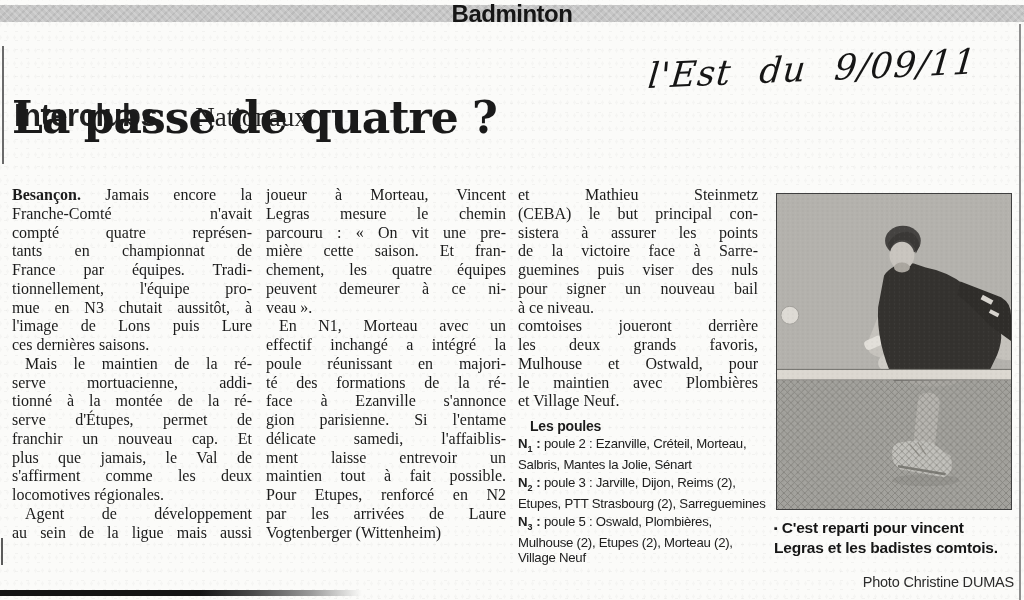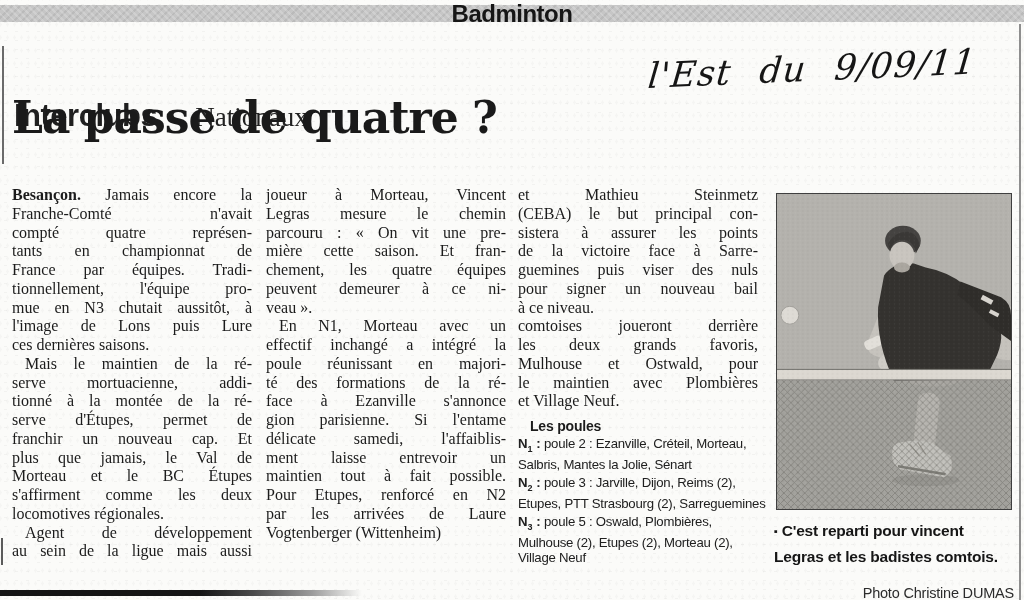--- a/index.html
+++ b/index.html
@@ -79,21 +79,21 @@
   
   .photo-frame{
     position:absolute;left:776px;top:193px;width:236px;height:317px;
     border:1.5px solid #3f3f3f;background:#b4b2ad;
   }
   .photo-frame svg{display:block;width:100%;height:100%;}
   .caption{
     position:absolute;left:774px;top:518px;width:240px;
     font-family:"Liberation Sans",sans-serif;
   }
-  .caption-text{font-weight:bold;font-size:15.5px;line-height:25px;letter-spacing:-0.2px;color:#161616;}
+  .caption-text{font-weight:bold;font-size:15.5px;line-height:20px;letter-spacing:-0.2px;color:#161616;}
   .caption-marker{font-size:11px;vertical-align:1px;margin-right:4px;}
   .caption-credit{margin-top:16px;text-align:right;font-size:14.5px;color:#2b2b2b;letter-spacing:-0.2px;}
   
   .rule-right{position:absolute;left:1019px;top:24px;width:2px;height:576px;background:#8e8e8e;}
   .edge-top{position:absolute;left:2px;top:46px;width:1.5px;height:118px;background:#3a3a3a;opacity:.75;}
   .edge-bottom{position:absolute;left:1px;top:538px;width:2px;height:27px;background:#333;opacity:.8;}
   .bottom-bar{
     position:absolute;left:0;top:590px;width:362px;height:6px;
     background:linear-gradient(to right,#141414 0 55%,#4a4a4a 70%,#9a9a9a 86%,rgba(150,150,150,0) 100%);
   }
@@ -125,21 +125,20 @@
       <div class="bl">tionnellement, l'équipe pro-</div>
       <div class="bl">mue en N3 chutait aussitôt, à</div>
       <div class="bl">l'image de Lons puis Lure</div>
       <div class="bl end">ces dernières saisons.</div>
       <div class="bl ind">Mais le maintien de la ré-</div>
       <div class="bl">serve mortuacienne, addi-</div>
       <div class="bl">tionné à la montée de la ré-</div>
       <div class="bl">serve d'Étupes, permet de</div>
       <div class="bl">franchir un nouveau cap. Et</div>
       <div class="bl">plus que jamais, le Val de</div>
-      <div class="bl">Morteau et le BC Étupes</div>
       <div class="bl">s'affirment comme les deux</div>
       <div class="bl end">locomotives régionales.</div>
       <div class="bl ind">Agent de développement</div>
       <div class="bl">au sein de la ligue mais aussi</div>
     </div>
   <div class="col col2">
       <div class="bl">joueur à Morteau, Vincent</div>
       <div class="bl">Legras mesure le chemin</div>
       <div class="bl">parcouru : « On vit une pre-</div>
       <div class="bl">mière cette saison. Et fran-</div>

